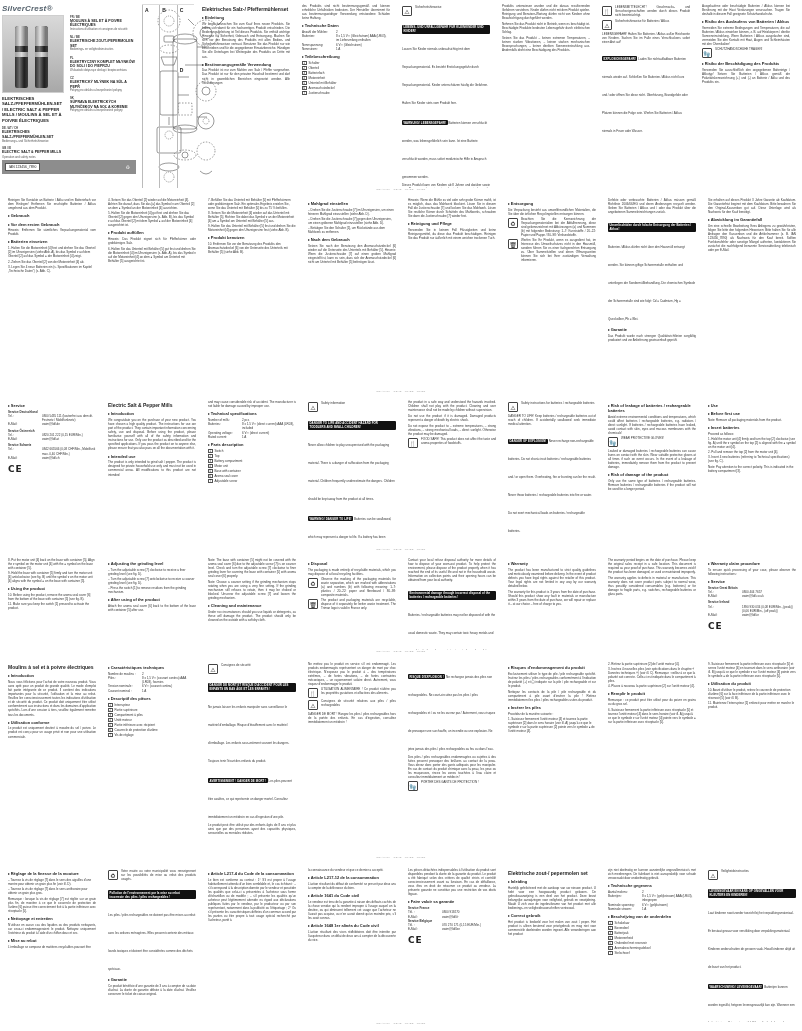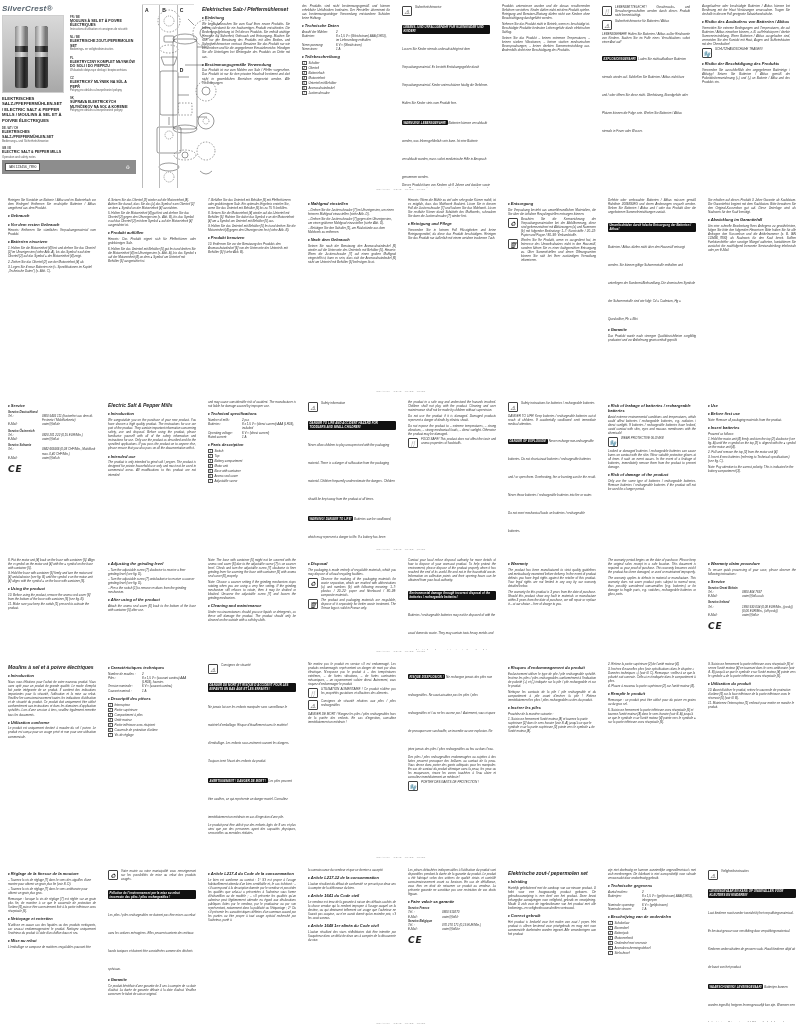--- a/index.html
+++ b/index.html
@@ -2,21 +2,21 @@
 <html><head>
 <meta charset="utf-8">
 <style>
   * { margin:0; padding:0; box-sizing:border-box; }
   html,body { background:#e8e8e8; }
   body { font-family:"Liberation Sans", sans-serif; }
   #sheet { position:relative; width:802px; height:1031px; background:#ffffff; overflow:hidden; }
 
   .band { position:absolute; left:0; width:802px; display:flex; }
   .panel { position:relative; overflow:hidden; flex:0 0 auto; }
-  .tcol { width:88px; margin-right:12px;font-style:italic; }
+  .tcol { width:88px; margin-right:12px; }
 
   .blk-title { font-size:5px; font-weight:bold; color:#1c1c1c; line-height:1.25; margin:2px 0 3px 0; }
   .blk-h { font-size:4px; font-weight:bold; color:#1c1c1c; line-height:1.25; margin:3px 0 1.5px 0; }
   .blk-h .mark { font-size:3.5px; }
   .blk-p { font-size:3px; color:#333; line-height:1.35; text-align:justify; margin-bottom:2px; }
   .blk-steps { font-size:3px; color:#333; line-height:1.35; margin-bottom:2px; }
   .blk-steps div { margin-bottom:1px; }
   .badge-line { margin:1.5px 0; }
   .badge { display:inline-block; background:#111; color:#fff; font-size:2.8px; font-weight:bold; padding:0.5px 1.5px; border-radius:1px; letter-spacing:0.1px; }
   .badge-txt { font-size:3px; color:#333; line-height:1.35; text-align:justify; }

